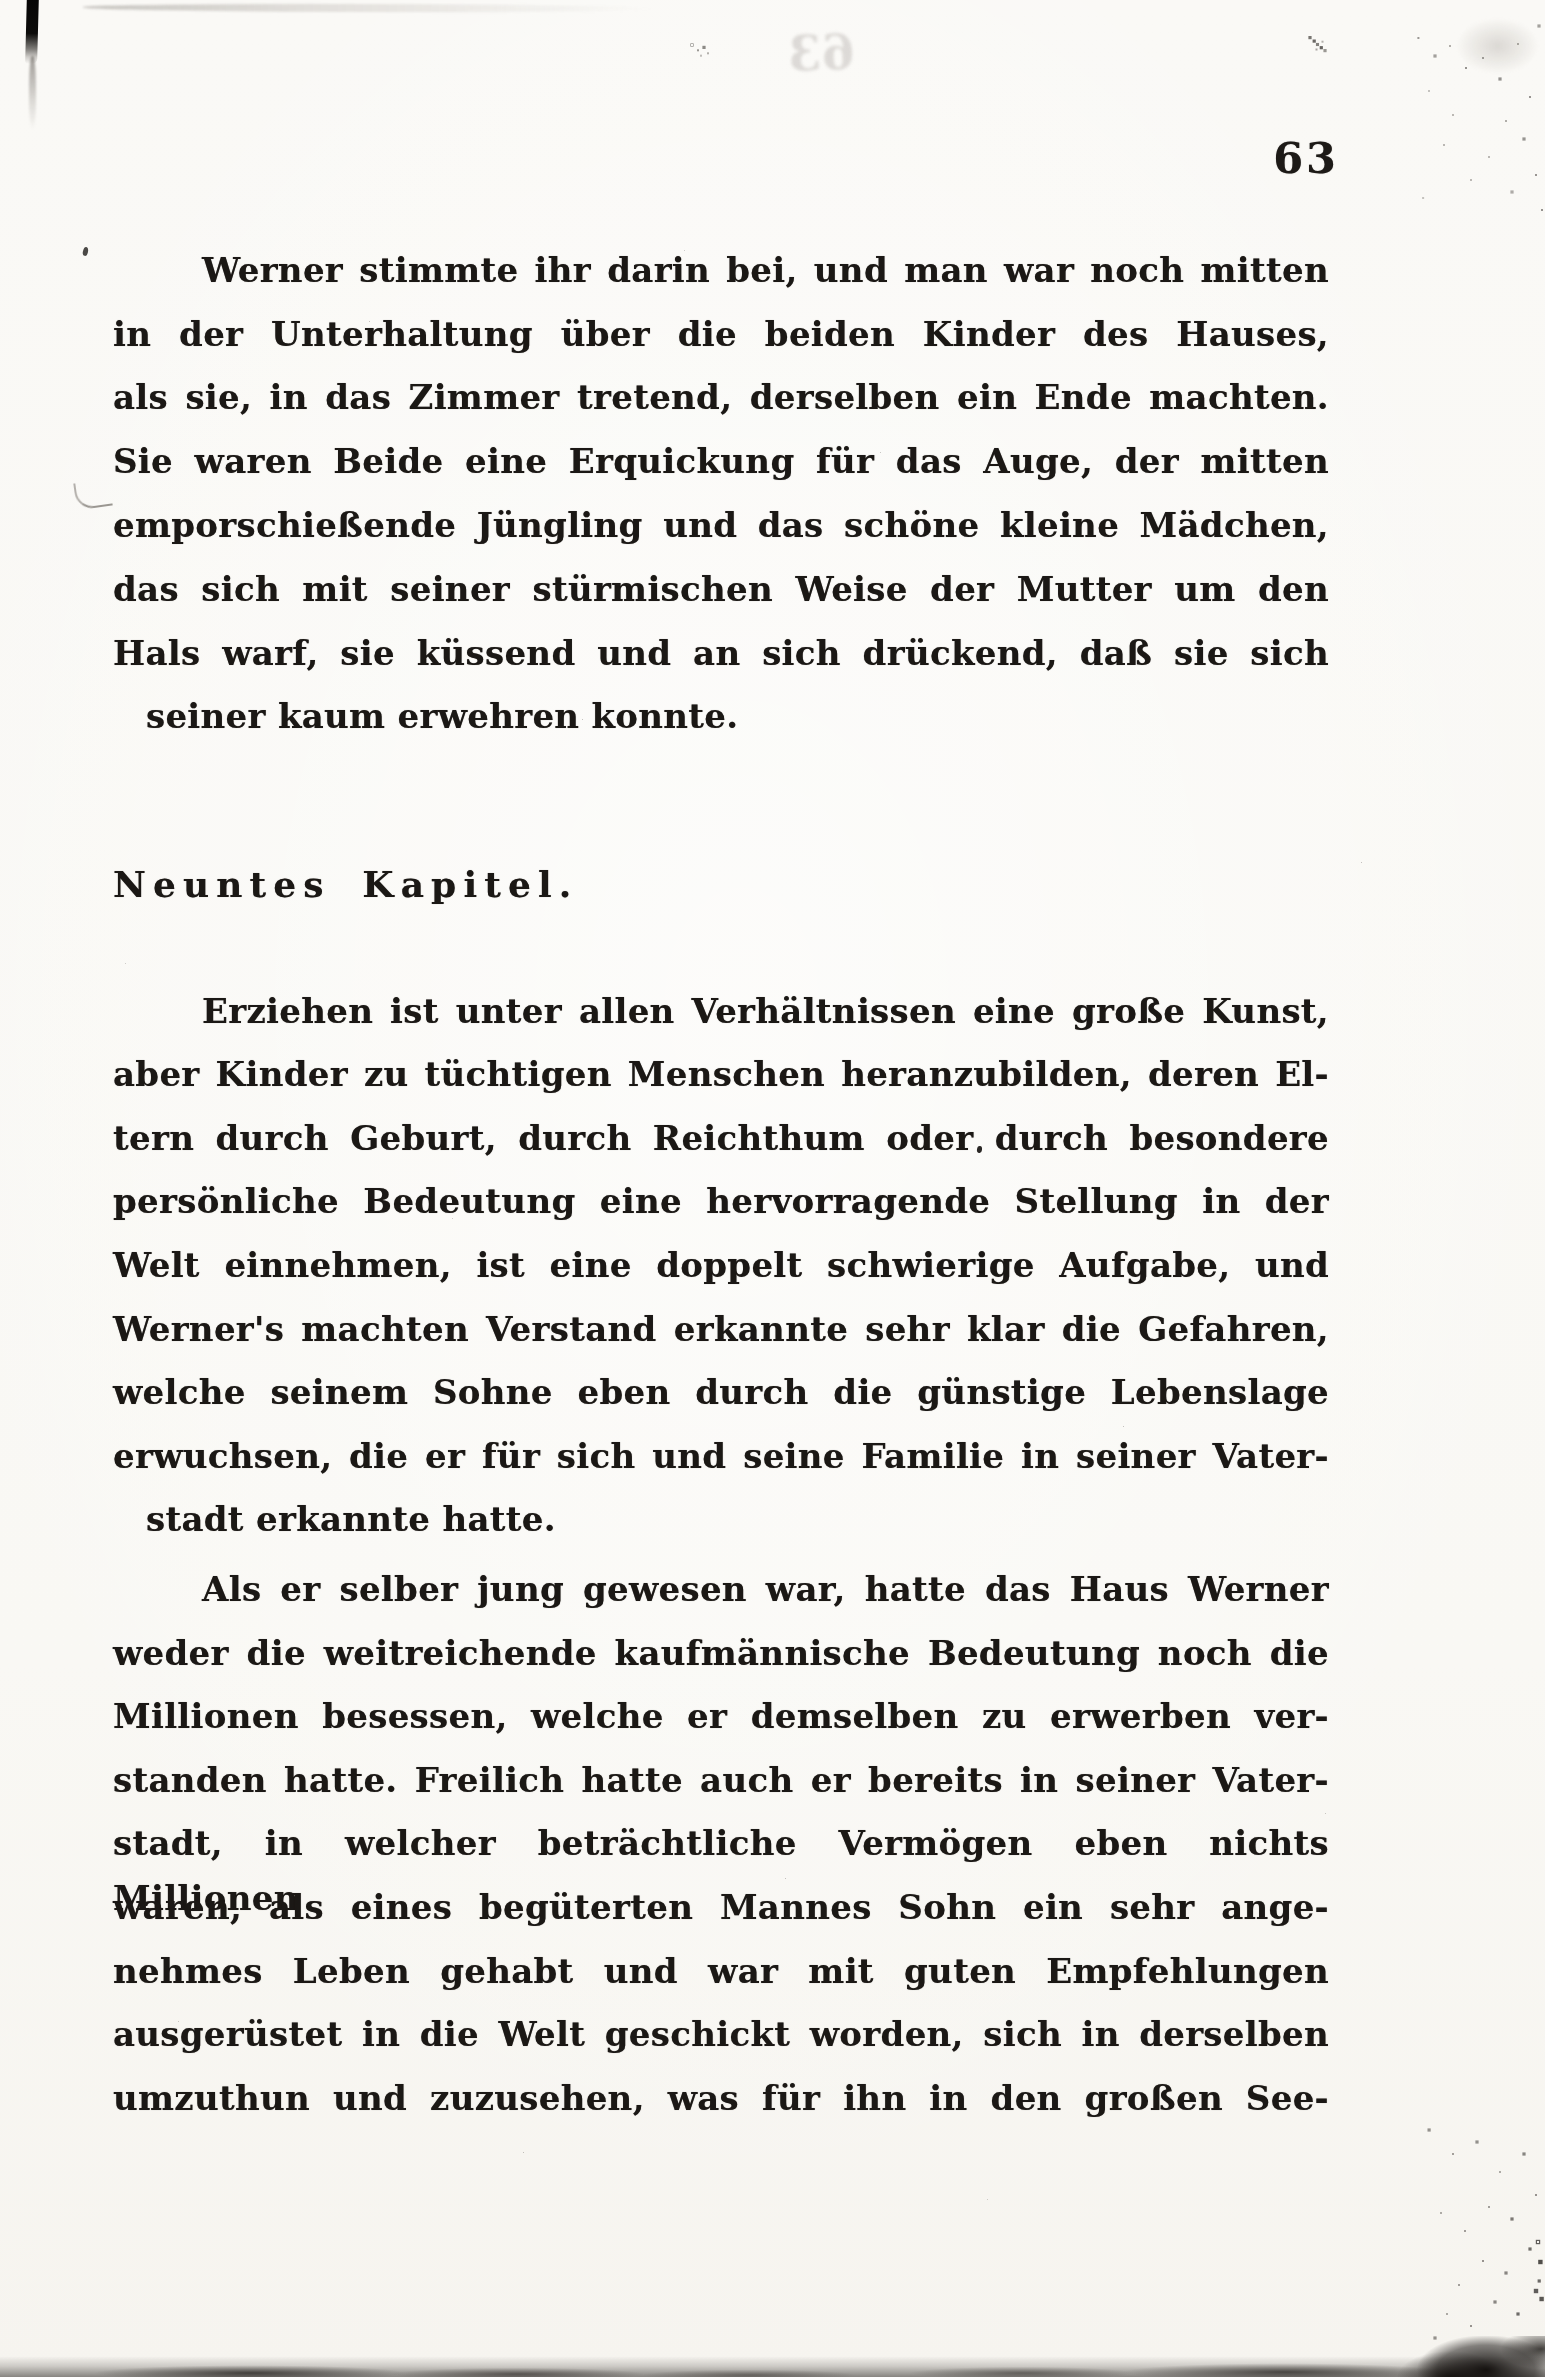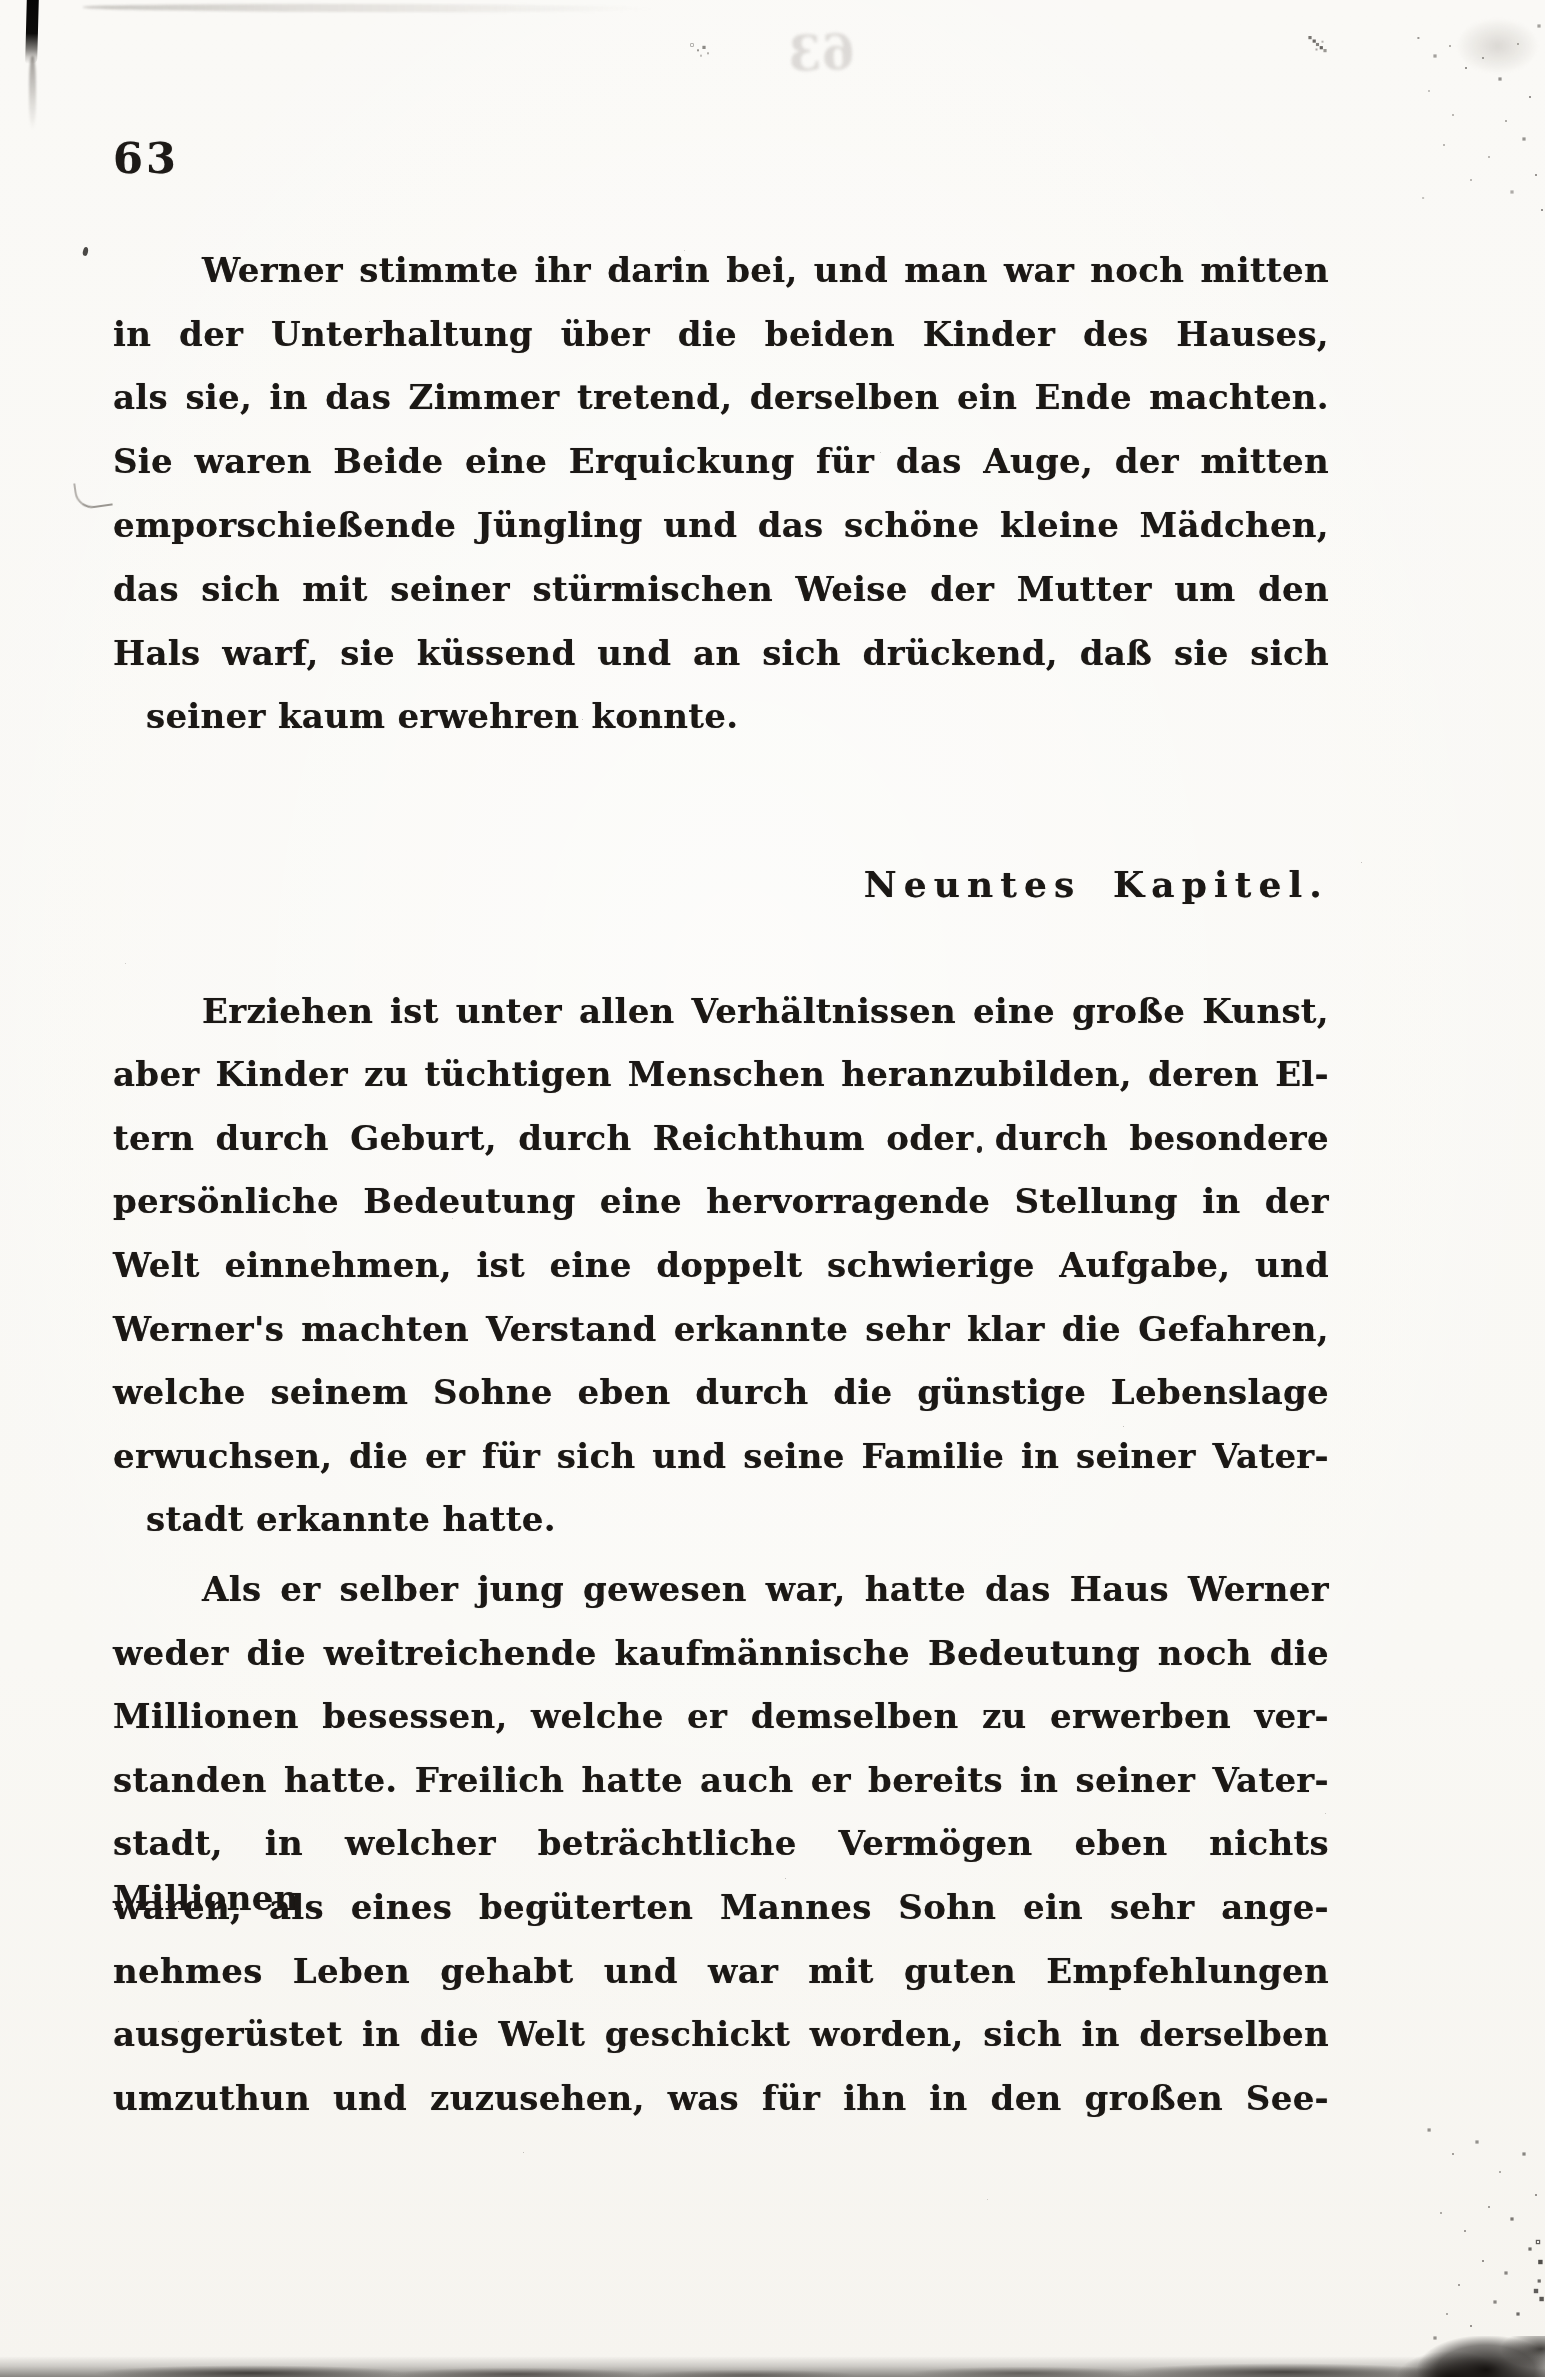--- a/index.html
+++ b/index.html
@@ -19,29 +19,29 @@
     font:700 34px/55px "DejaVu Serif", serif;
     color:#1b1815;
     letter-spacing:0.3px;
     text-align:justify;
     text-align-last:justify;
     text-shadow:0 0 0.7px rgba(30,24,20,.55);
   }
   .ln.indent{left:202px;width:1127px;}
   .ln.lastline{text-align-last:left;margin-left:33px;}
   .pagenum{
-    position:absolute;left:113px;top:132px;width:1216px;
+    position:absolute;left:123px;top:132px;width:1216px;
     font:700 43px/53px "DejaVu Serif", serif;
-    color:#1d1a17;text-align:left;letter-spacing:3px;
+    color:#1d1a17;text-align:right;letter-spacing:3px;
     text-shadow:0 0 0.8px rgba(30,24,20,.5);
   }
   .chapter{
     position:absolute;left:113px;top:857px;width:1216px;margin:0;
     font:700 36px/55px "DejaVu Serif", serif;
-    color:#1b1815;text-align:right;
+    color:#1b1815;text-align:left;
     letter-spacing:7.1px;word-spacing:12px;
     text-shadow:0 0 0.7px rgba(30,24,20,.55);
   }
   
   .ink-bar{
     position:absolute;left:26px;top:-3.6px;width:12px;height:68px;
     background:linear-gradient(to bottom,#050505 0%,#0d0c0b 55%,rgba(45,42,38,.6) 78%,rgba(95,90,84,.28) 90%,transparent 100%);
     border-radius:0 0 5.3px 3.6px;transform:rotate(1.5deg);
   }
   .ink-bar-tail{

